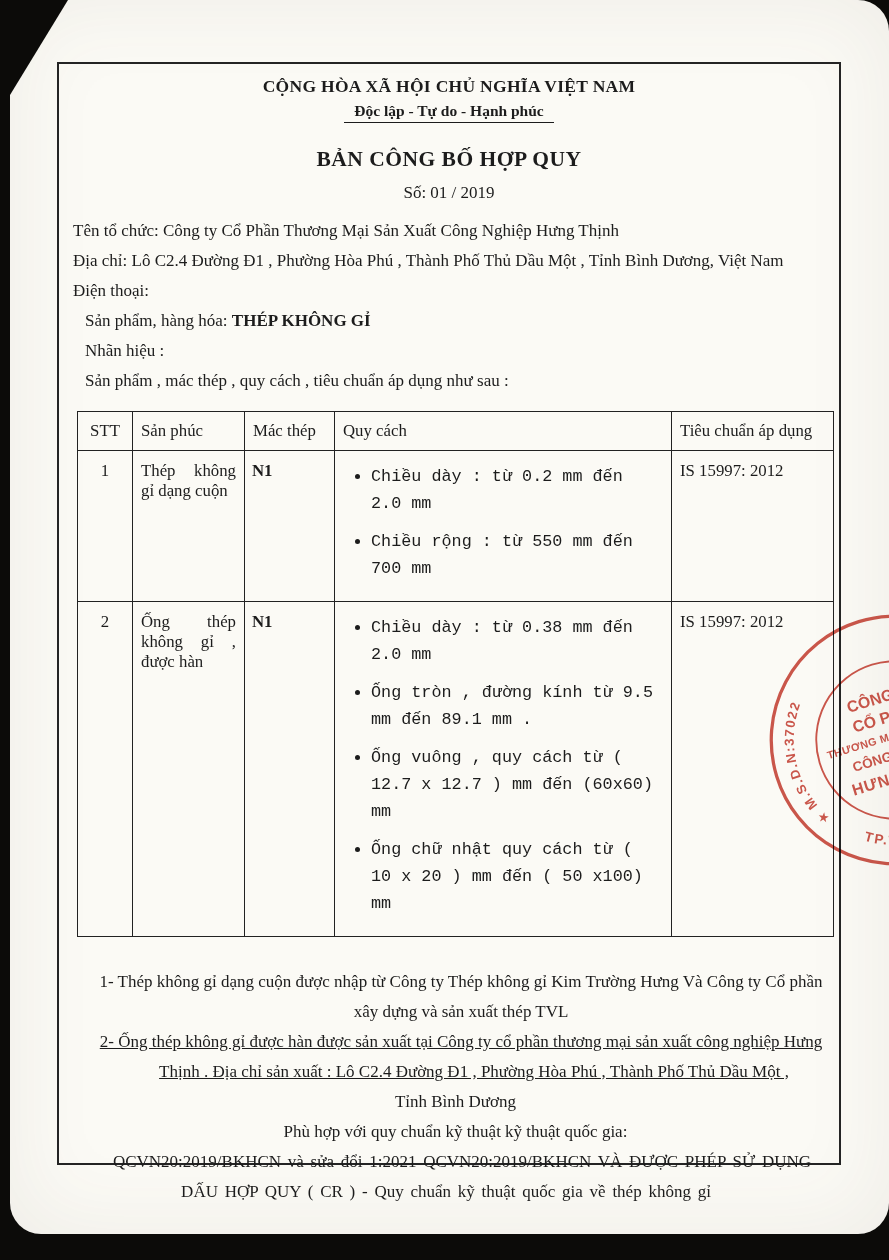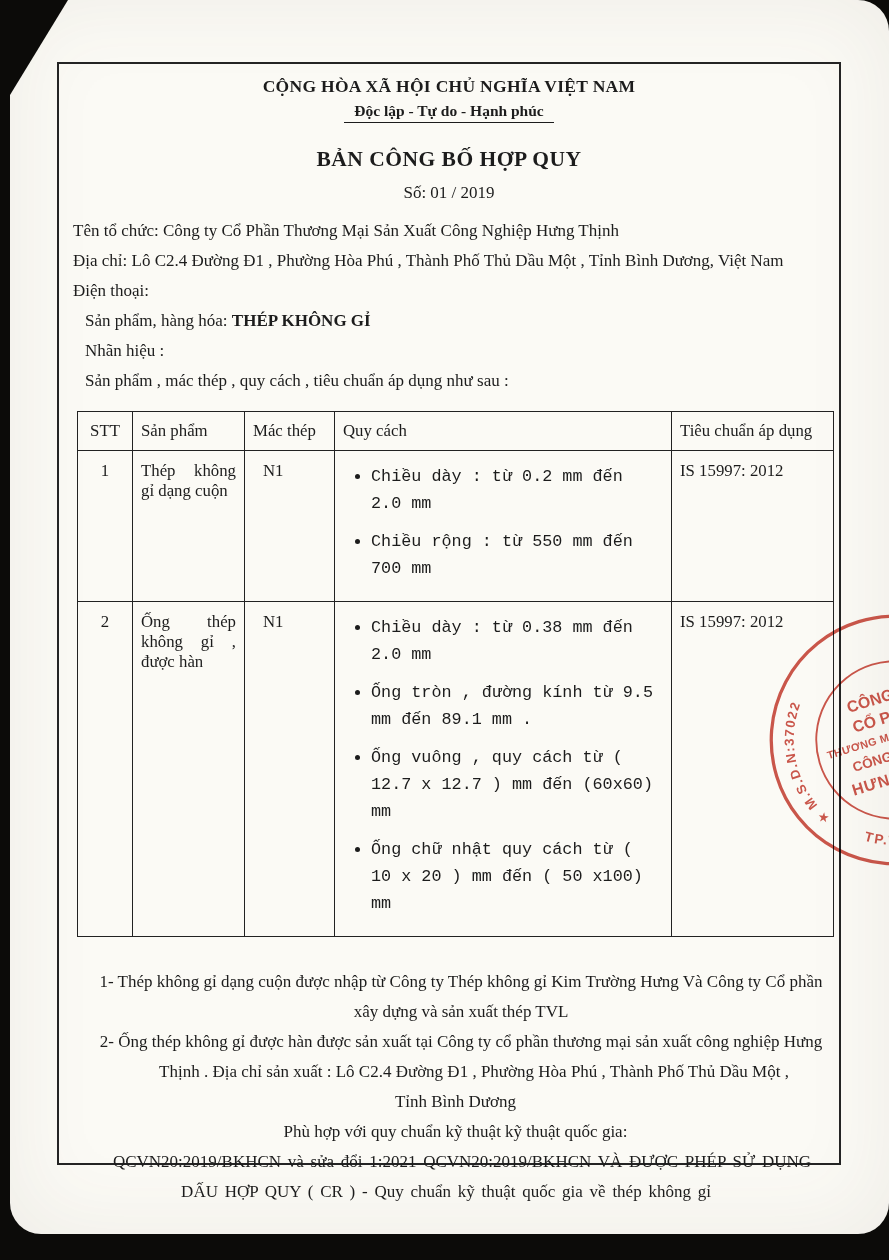--- a/index.html
+++ b/index.html
@@ -39,28 +39,28 @@
     border-collapse:collapse;margin:15px 4px 0;width:756px;
     font-size:16.8px;table-layout:fixed;
   }
   .products th,.products td{
     border:1.7px solid #222;vertical-align:top;
     padding:7px 8px;text-align:left;font-weight:normal;
   }
   .products th{padding:9px 8px;}
   .products .c-stt{text-align:center;}
   .products td{padding-top:10px;padding-bottom:8px;}
-  .products td.c-grade{padding-left:18px;}
+  .products td.c-grade{padding-left:7px;font-weight:bold;}
   .products td.c-prod{text-align:justify;margin-left:24px;}
   ul.specs{margin:2px 0 0;padding-left:28px;max-width:286px;list-style-type:disc;}
   ul.specs li{margin:0 0 11px;line-height:27px;font-family:Liberation Mono, monospace;}
   .notes{margin-top:30px;font-size:17px;line-height:30px;}
   .notes p{margin:0;text-align:center;}
   .note-plain{margin-left:24px !important;}
-  .note-hang{margin-left:24px !important;padding-left:26px;text-indent:-26px;}
+  .note-hang{margin-left:24px !important;padding-left:26px;text-indent:-26px;text-decoration:underline;}
   .province{margin-left:13px !important;}
   .conformity{margin-left:13px !important;}
   .regulation{
     margin:0 -2px 0 -8px !important;text-align:justify;
     text-indent:32px;word-spacing:2.5px;
   }
   .stamp{
     position:absolute;left:735px;top:590px;width:300px;height:300px;
     transform:rotate(-17deg);
     opacity:.85;mix-blend-mode:multiply;
@@ -104,21 +104,21 @@
         <colgroup>
           <col style="width:55px">
             <col style="width:112px">
             <col style="width:90px">
           <col style="width:337px">
             <col style="width:162px">
         </colgroup>
         <thead>
           <tr>
             <th class="c-stt">STT</th>
-            <th>Sản phẩm</th>
+            <th>Sản phúc</th>
             <th>Mác thép</th>
             <th>Quy cách</th>
             <th>Tiêu chuẩn áp dụng</th>
           </tr>
         </thead>
         <tbody>
           <tr>
             <td class="c-stt">1</td>
             <td class="c-prod">Thép không gỉ dạng cuộn</td>
             <td class="c-grade">N1</td>

